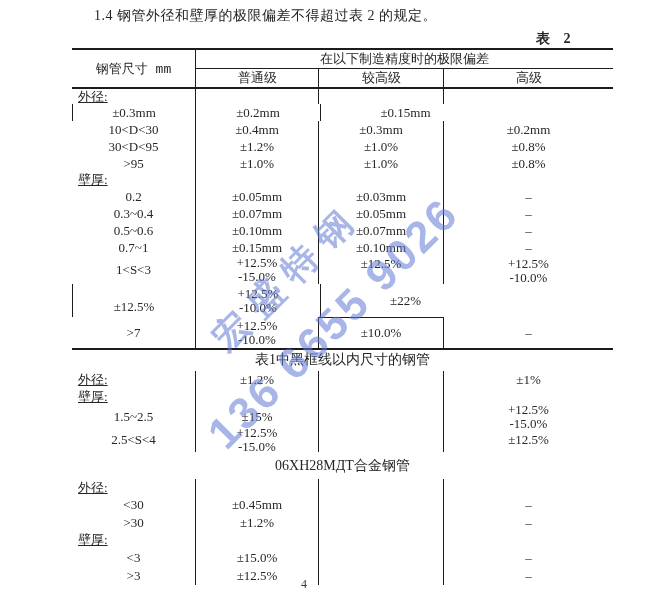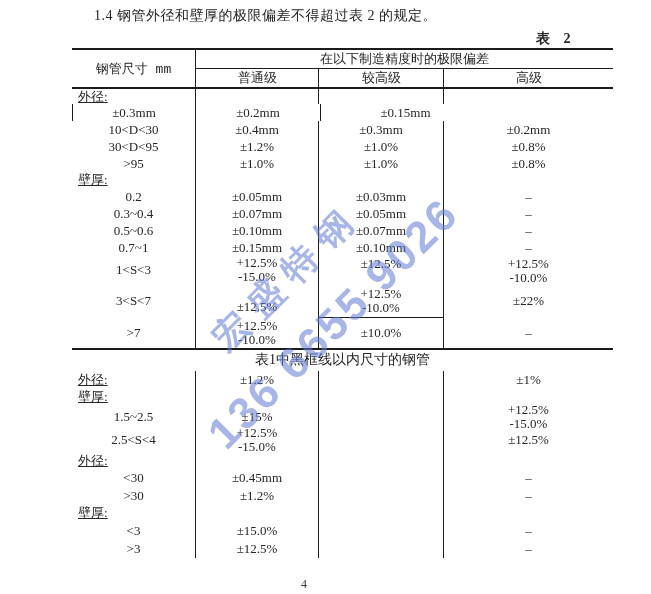--- a/index.html
+++ b/index.html
@@ -141,21 +141,20 @@
       </div>
       <div class="row h28">
         <div class="c c0">1&lt;S&lt;3</div>
         <div class="c c1">+12.5%
 -15.0%</div>
         <div class="c c2">±12.5%</div>
         <div class="c c3">+12.5%
 -10.0%</div>
       </div>
       <div class="row h33">
-        <div class="c c0">3&lt;S&lt;7</div>
         <div class="c c1">±12.5%</div>
         <div class="c c2">+12.5%
 -10.0%</div>
         <div class="c c3">±22%</div>
       </div>
       <div class="row h31">
         <div class="c c0">&gt;7</div>
         <div class="c c1">+12.5%
 -10.0%</div>
         <div class="c c2">±10.0%</div>
@@ -187,20 +186,21 @@
       </div>
       <div class="row h24">
         <div class="c c0">2.5&lt;S&lt;4</div>
         <div class="c c1">+12.5%
 -15.0%</div>
         <div class="c c2"></div>
         <div class="c c3">±12.5%</div>
       </div>
     </div>
 
+    <div class="sec-title st2">06ХН28МДТ合金钢管</div>
 
     <div class="sec3">
       <div class="row g h17">
         <div class="c c0">外径:</div>
         <div class="c c1"></div>
         <div class="c c2"></div>
         <div class="c c3"></div>
       </div>
       <div class="row h18">
         <div class="c c0">&lt;30</div>

